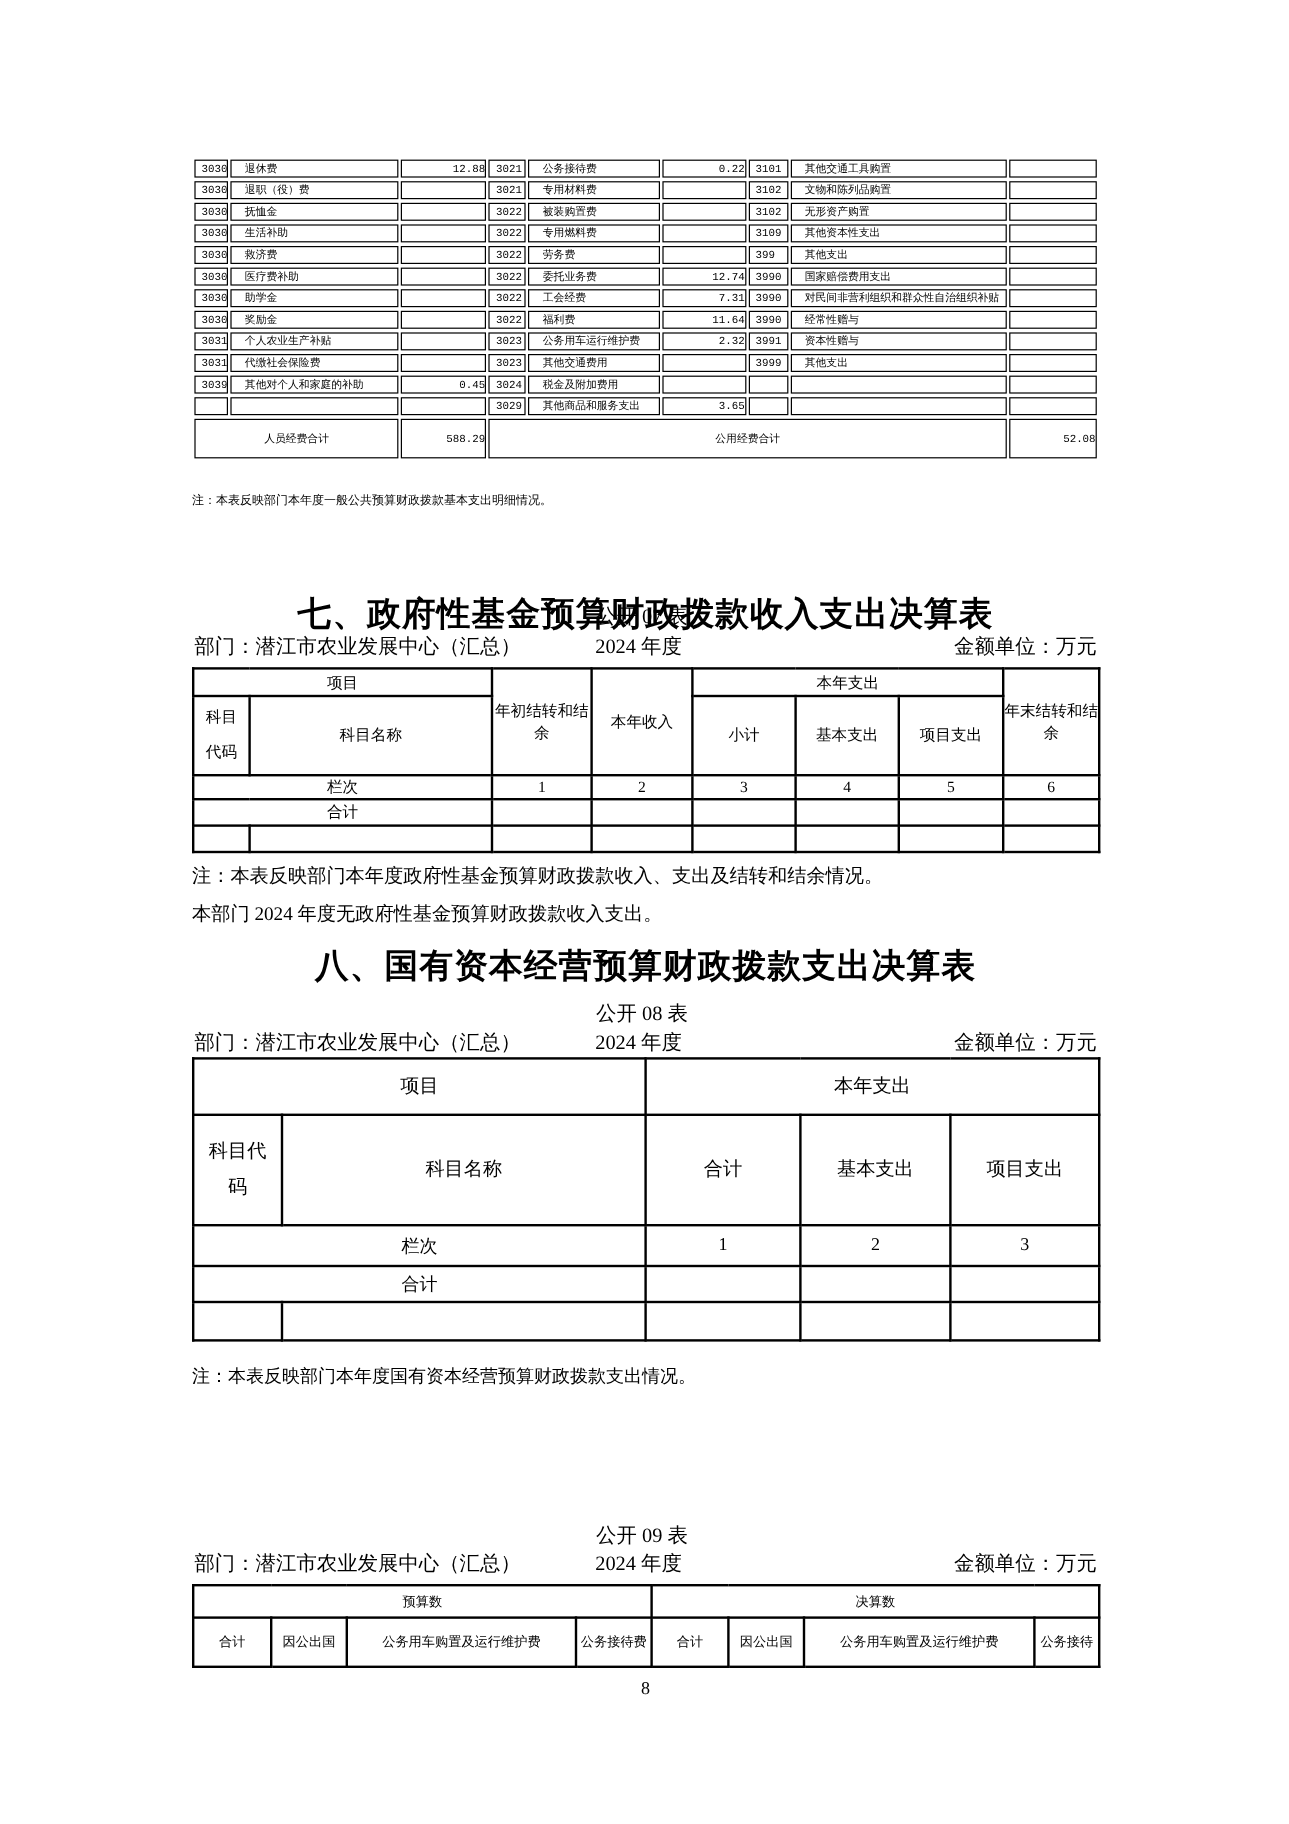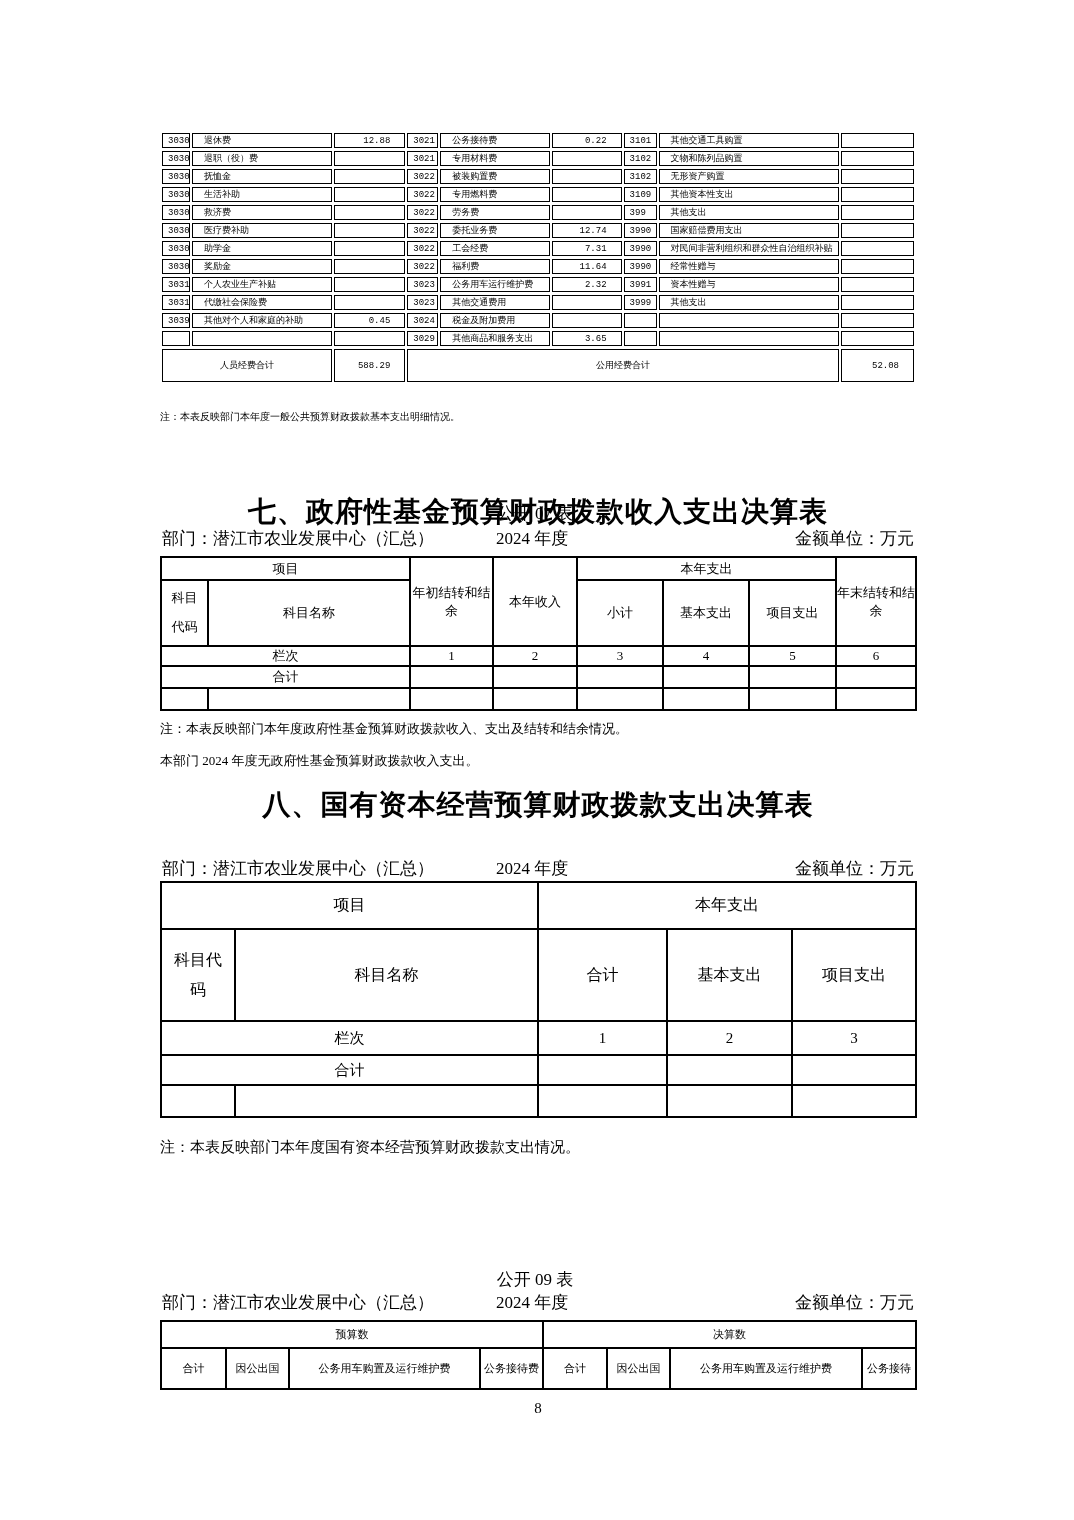--- a/index.html
+++ b/index.html
@@ -12,21 +12,21 @@
   .content { position:absolute; left:160px; top:0; width:756px; height:1520px; }
   .abs { position:absolute; left:0; width:100%; }
 
   table { width:100%; table-layout:fixed; }
 
   
   .t06 { border-collapse:separate; border-spacing:2px 3px; font-size:9px;font-family:Liberation Mono, monospace; }
   .t06 td { border:1px solid #000; height:15px; overflow:hidden; white-space:nowrap; vertical-align:middle; }
   .t06 td.code { padding-left:5px; }
   .t06 td.name { padding-left:11px; }
-  .t06 td.val  { text-align:right; padding-right:14px; }
+  .t06 td.val  { text-align:right; padding-right:0; }
   .t06 td.ctr  { text-align:center; }
   .t06 tr.frow td { height:33px; }
 
   
   .grid { border-collapse:collapse; }
   .grid td { border:2px solid #000; text-align:center; vertical-align:middle; overflow:hidden; }
 
   .t07 { font-size:13px; }
   .t07 tr.r1 td { height:23px; }
   .t07 tr.r2 td { height:66px; line-height:2.2; padding:0 5px; }
@@ -49,21 +49,21 @@
   .section-title {
     font-family:"Liberation Sans","DejaVu Sans",sans-serif;
     font-weight:bold; font-size:28px; text-align:center; letter-spacing:1px;
   }
   .sheet-label { font-size:17px; text-align:center; padding-right:6px; }
   .dept-line { font-size:17px; position:absolute; left:0; width:100%; height:22px; }
   .dept-line .dept { position:absolute; left:2px; top:0; }
   .dept-line .year { position:absolute; left:336px; top:0; }
   .dept-line .unit { position:absolute; right:2px; top:0; }
   .note-xs { font-size:10px; }
-  .note-sm { font-size:13px; }
+  .note-sm { font-size:16px; }
   .note-md { font-size:15px; }
   .pageno { text-align:center; font-size:15px; }
 </style>
 </head>
 <body>
 
 <div class="page">
   <div class="content">
 
     <table class="t06 abs" style="top:130px;">
@@ -298,20 +298,21 @@
           <td></td>
           <td></td>
         </tr>
       </tbody>
     </table>
 
     <div class="abs note-sm" style="top:720px;">注：本表反映部门本年度政府性基金预算财政拨款收入、支出及结转和结余情况。</div>
     <div class="abs note-sm" style="top:752px;">本部门 2024 年度无政府性基金预算财政拨款收入支出。</div>
 
     <div class="abs section-title" style="top:786px;">八、国有资本经营预算财政拨款支出决算表</div>
+    <div class="abs sheet-label" style="top:833px;">公开 08 表</div>
     <div class="dept-line" style="top:857px;">
       <span class="dept">部门：潜江市农业发展中心（汇总）</span>
       <span class="year">2024 年度</span>
       <span class="unit">金额单位：万元</span>
     </div>
 
     <table class="grid t08 abs" style="top:881px;">
       <colgroup>
         <col style="width:74px">
           <col style="width:303px">

